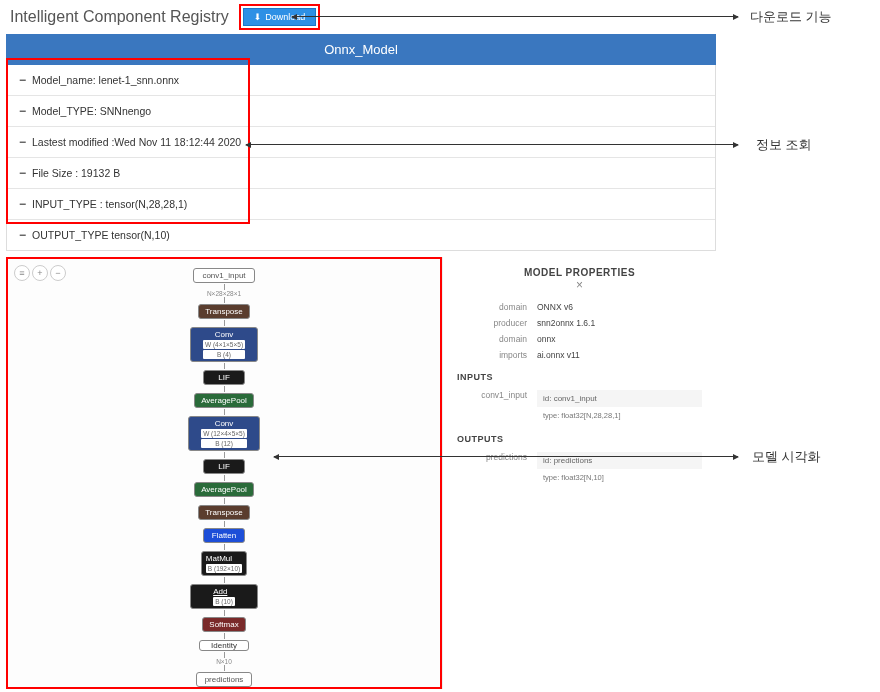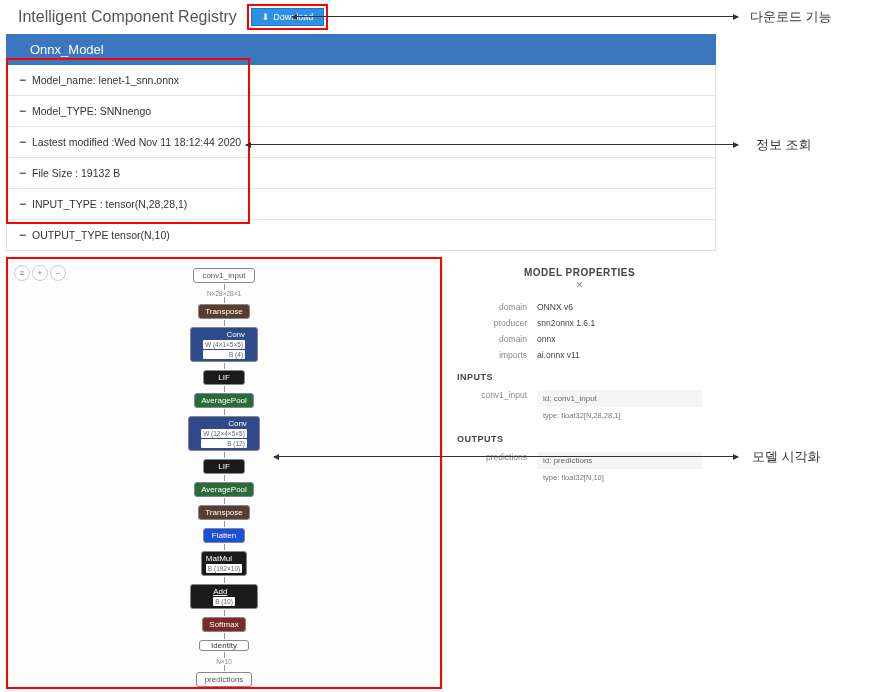--- a/index.html
+++ b/index.html
@@ -1,40 +1,40 @@
 <!DOCTYPE html>
 <html><head>
   <meta charset="utf-8">
   <style>
     * { margin: 0; padding: 0; box-sizing: border-box; }
     body { font-family: Arial, sans-serif; font-size: 11px; background: #fff; width: 880px; position: relative; }
     
     .page-title { font-size: 16px; color: #555; padding: 8px 10px; display: inline-block; }
     .download-btn { background: #2e90e5; color: #fff; border: 1px solid #1a78c8; padding: 3px 10px; font-size: 9px; cursor: pointer; display: inline-flex; align-items: center; gap: 4px; }
-    .header-row { display: flex; align-items: center; padding-left: 8px; }
+    .header-row { display: flex; align-items: center; }
     .red-box-header { border: 2px solid red; padding: 2px; margin-left: 0; }
     
     .main { width: 710px; margin-left: 6px; }
-    .model-header { background: #3a77bf; color: #fff; padding: 8px 24px; font-size: 13px; }
+    .model-header { background: #3a77bf; color: #fff; padding: 8px 12px; font-size: 13px; text-align: center; }
     .info-list { border: 1px solid #ddd; border-top: none; }
     .info-row { border-bottom: 1px solid #e5e5e5; padding: 8px 12px; font-size: 10.5px; color: #333; display: flex; align-items: center; gap: 6px; }
     .info-row:last-child { border-bottom: none; }
     .minus { font-weight: bold; font-size: 12px; color: #555; }
     .red-box-info { border: 2px solid red; width: 244px; position: absolute; top: 58px; left: 6px; height: 166px; pointer-events: none; }
     .viz-wrapper { display: flex; width: 710px; margin-top: 6px; gap: 0; }
     .graph-panel { width: 436px; border: 2px solid red; height: 432px; position: relative; background: #fdfdfd; overflow: hidden; }
     .graph-toolbar { position: absolute; top: 6px; left: 6px; display: flex; gap: 2px; }
     .graph-tool { width: 16px; height: 16px; border: 1px solid #ccc; border-radius: 50%; display: flex; align-items: center; justify-content: center; font-size: 9px; background: #fff; color: #888; cursor: pointer; }
     
     .graph-flow { display: flex; flex-direction: column; align-items: center; padding-top: 8px; }
     .node { border: 1px solid #888; border-radius: 3px; font-size: 8px; text-align: center; margin: 1px 0; min-width: 50px; }
     .node-io { background: #fff; padding: 2px 8px; color: #555; }
     .node-op { padding: 2px 6px; color: #fff; font-weight: normal; min-width: 42px; }
     .node-transpose { background: #5a3d2e; }
-    .node-conv { background: #2e4a8a; text-align: right; padding: 2px 12px; }
+    .node-conv { background: #2e4a8a; text-align: center; padding: 2px 12px; }
     .node-conv .sub { background: #fff; color: #666; font-size: 6.5px; padding: 1px 2px; margin-top: 1px; border-radius: 1px; }
     .node-lif { background: #1a1a1a; padding: 2px 8px; }
     .node-pool { background: #2a6b3a; }
     .node-flatten { background: #1d4ed8; }
     .node-matmul { background: #1a1a1a; text-align: left; padding: 2px 4px; }
     .node-matmul .sub { background: #fff; color: #666; font-size: 6.5px; padding: 1px 2px; margin-top: 1px; border-radius: 1px; }
     .node-add { background: #1a1a1a; text-align: left; padding: 2px 22px; text-decoration: underline; }
     .node-add .sub { background: #fff; color: #666; font-size: 6.5px; padding: 1px 2px; margin-top: 1px; border-radius: 1px; }
     .node-softmax { background: #7a2a2a; }
     .node-identity { background: #fff; color: #333; border: 1px solid #888; }

